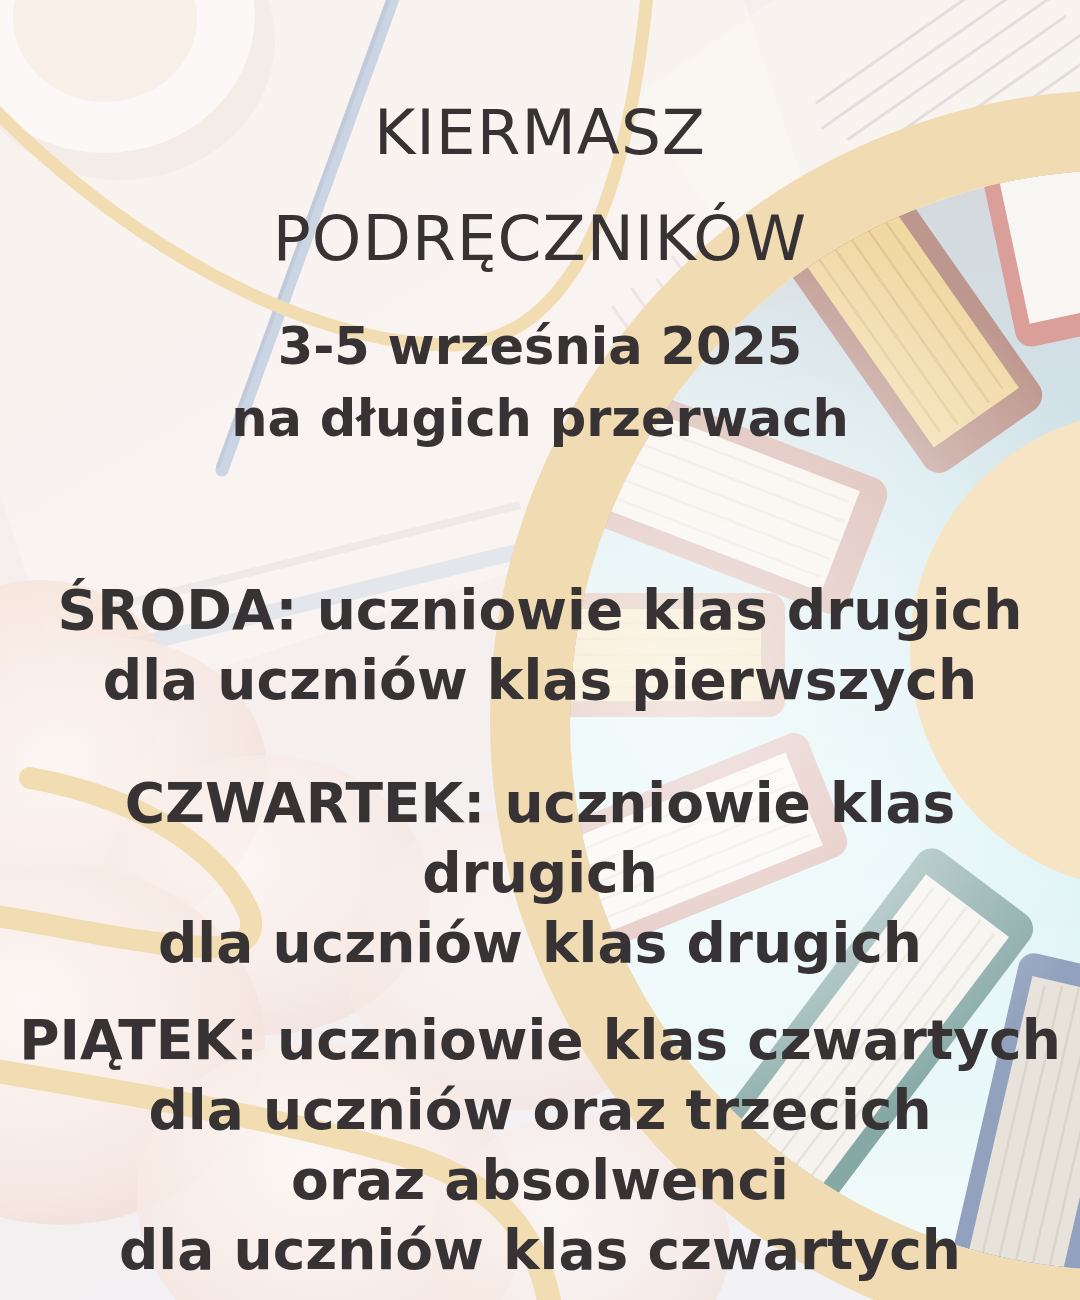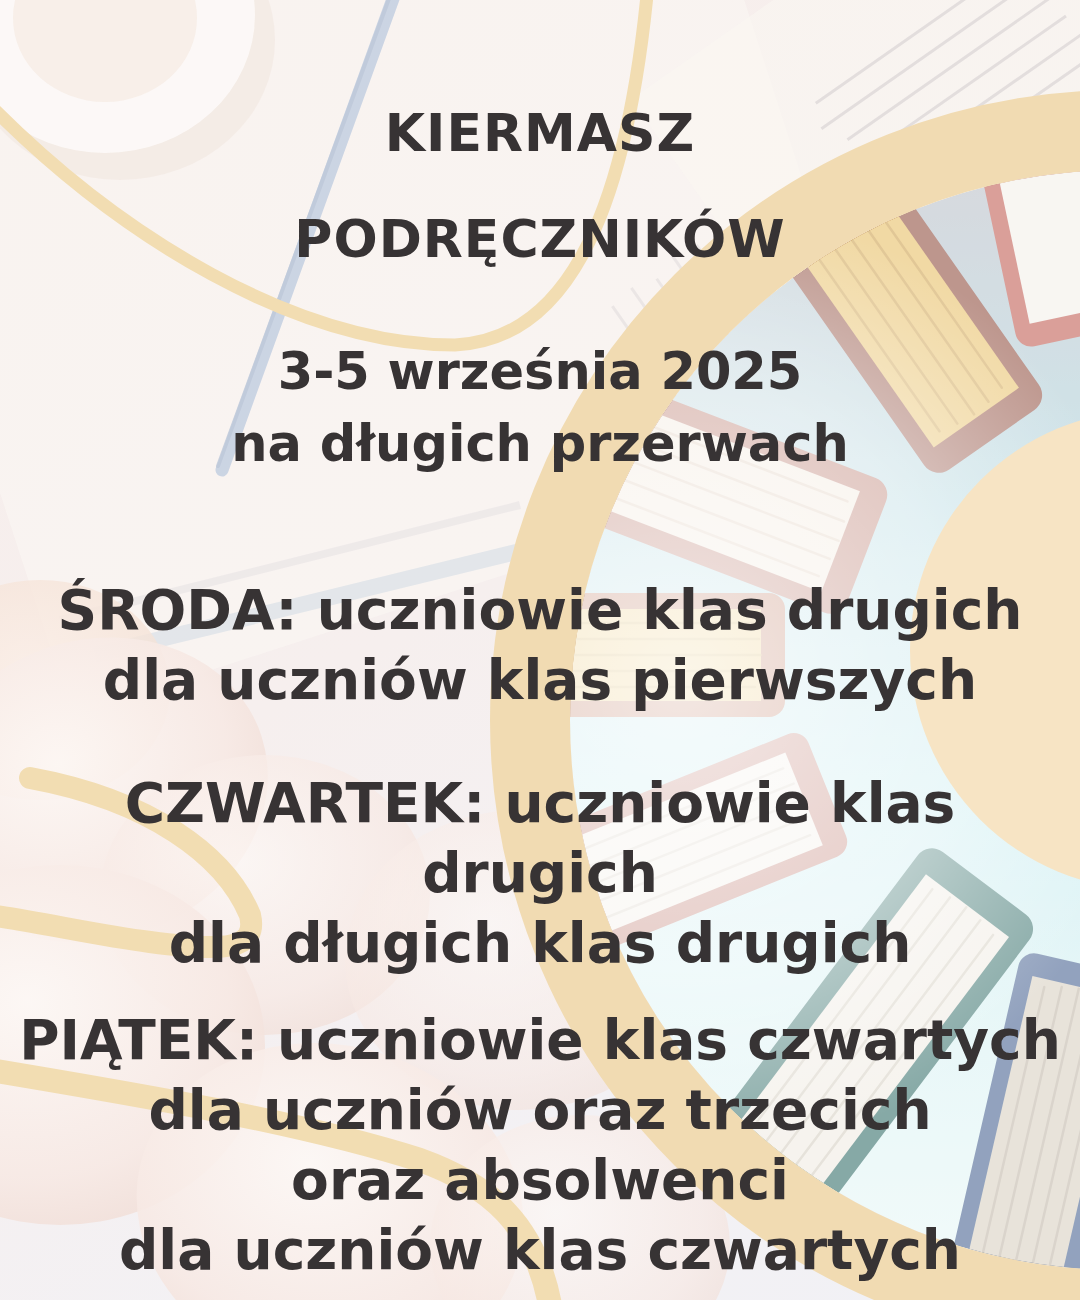--- a/index.html
+++ b/index.html
@@ -5,22 +5,22 @@
   html,body{margin:0;padding:0;background:#e8e4e6;}
   .poster{
     position:relative;
     width:1080px;height:1300px;
     overflow:hidden;
     background:linear-gradient(150deg,#f7eeeb 0%,#f6efee 45%,#f3f1f4 75%,#f1f1f5 100%);
     font-family:"DejaVu Sans","Liberation Sans",sans-serif;
   }
   .bg-art{position:absolute;inset:0;}
   .txt{position:absolute;left:0;width:100%;text-align:center;color:#373334;}
-  .title{top:80px;font-size:52px;line-height:106px;font-weight:700;letter-spacing:1px;}
-  .date{top:336px;font-size:51px;line-height:72px;font-weight:700;}
+  .title{top:80px;font-size:63px;line-height:106px;font-weight:400;letter-spacing:1px;}
+  .date{top:311px;font-size:51px;line-height:72px;font-weight:700;}
   .sched{font-size:55px;line-height:70px;font-weight:700;}
   .sched.s1{top:575px;}
   .sched.s2{top:768px;}
   .sched.s3{top:961px;margin-top:44px;}
 </style>
 </head>
 <body>
 
 <div class="poster">
 
@@ -216,21 +216,21 @@
     <div>na długich przerwach</div>
   </div>
 
   <div class="txt sched s1">
     <div>ŚRODA: uczniowie klas drugich</div>
     <div>dla uczniów klas pierwszych</div>
   </div>
 
   <div class="txt sched s2">
     <div>CZWARTEK: uczniowie klas drugich</div>
-    <div>dla długich klas drugich</div>
+    <div>dla uczniów klas drugich</div>
   </div>
 
   <div class="txt sched s3">
     <div>PIĄTEK: uczniowie klas czwartych</div>
     <div>dla uczniów oraz trzecich</div>
     <div>oraz absolwenci</div>
     <div>dla uczniów klas czwartych</div>
   </div>
 
 </div>

